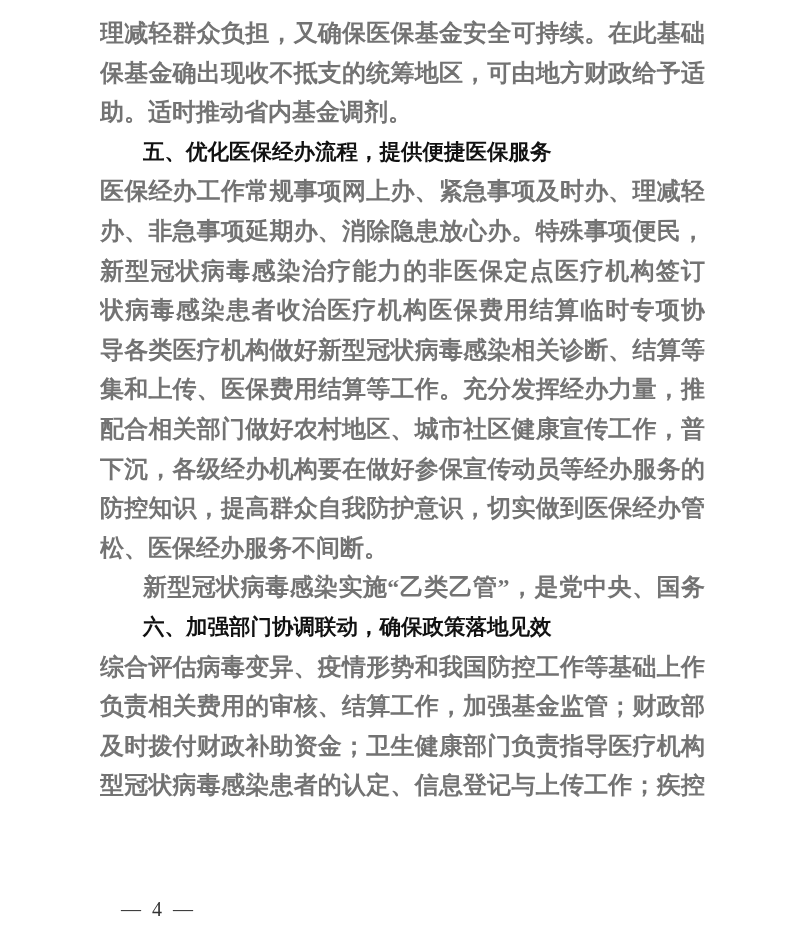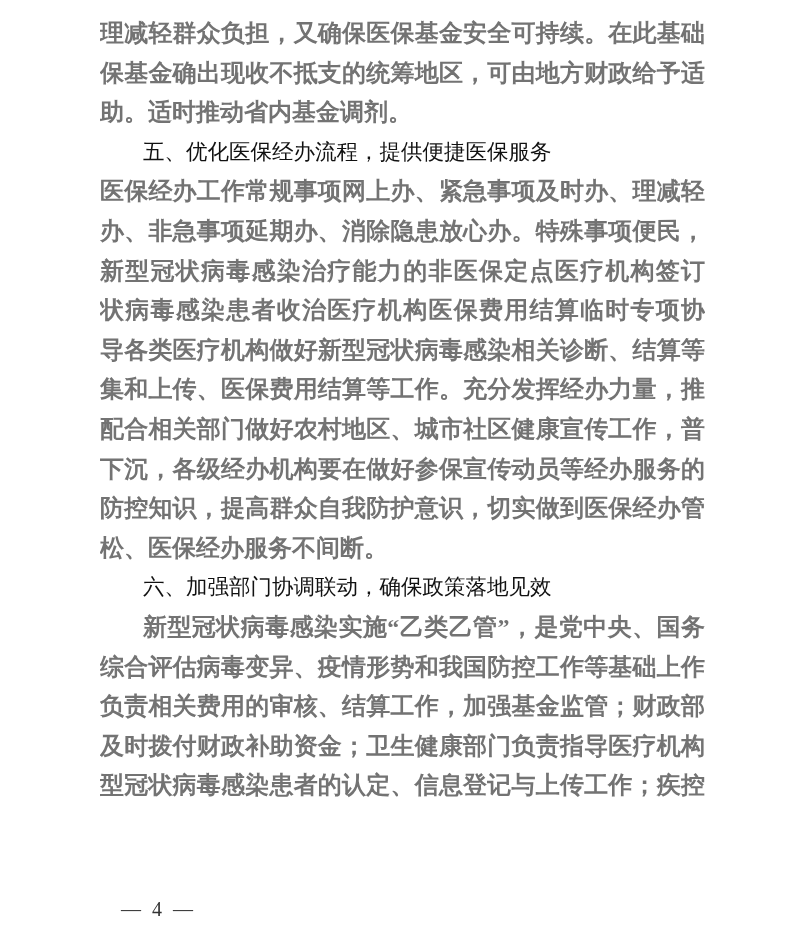--- a/index.html
+++ b/index.html
@@ -29,21 +29,21 @@
   .line.just {
     text-align: justify;
     text-align-last: justify;
     text-justify: inter-character;
   }
   .line.ind {
     text-indent: 43px;
   }
   .line.heading {
     font-family: "Liberation Sans", sans-serif;
-    font-weight: 400;
+    font-weight: 700;
     font-size: 21.5px;
     color: #111111;
   }
   .footer {
     position: absolute;
     left: 121px;
     top: 896px;
     font-size: 20px;
     line-height: 26px;
     letter-spacing: 3px;
@@ -63,21 +63,21 @@
       <div class="line just">医保经办工作常规事项网上办、紧急事项及时办、理减轻群众负担</div>
       <div class="line just">办、非急事项延期办、消除隐患放心办。特殊事项便民，与具有</div>
       <div class="line just">新型冠状病毒感染治疗能力的非医保定点医疗机构签订《新型冠</div>
       <div class="line just">状病毒感染患者收治医疗机构医保费用结算临时专项协议》，指</div>
       <div class="line just">导各类医疗机构做好新型冠状病毒感染相关诊断、结算等信息采</div>
       <div class="line just">集和上传、医保费用结算等工作。充分发挥经办力量，推进服务</div>
       <div class="line just">配合相关部门做好农村地区、城市社区健康宣传工作，普及疫情</div>
       <div class="line just">下沉，各级经办机构要在做好参保宣传动员等经办服务的同时，</div>
       <div class="line just">防控知识，提高群众自我防护意识，切实做到医保经办管理不放</div>
       <div class="line">松、医保经办服务不间断。</div>
+      <div class="line just ind">新型冠状病毒感染实施“乙类乙管”，是党中央、国务院在</div>
       <div class="line heading ind">六、加强部门协调联动，确保政策落地见效</div>
-      <div class="line just ind">新型冠状病毒感染实施“乙类乙管”，是党中央、国务院在</div>
       <div class="line just">综合评估病毒变异、疫情形势和我国防控工作等基础上作出的重</div>
       <div class="line just">负责相关费用的审核、结算工作，加强基金监管；财政部门负责</div>
       <div class="line just">及时拨付财政补助资金；卫生健康部门负责指导医疗机构做好新</div>
       <div class="line just">型冠状病毒感染患者的认定、信息登记与上传工作；疾控部门负</div>
     </div>
   <div class="footer">— 4 —</div>
 </div>
 
 </body></html>

